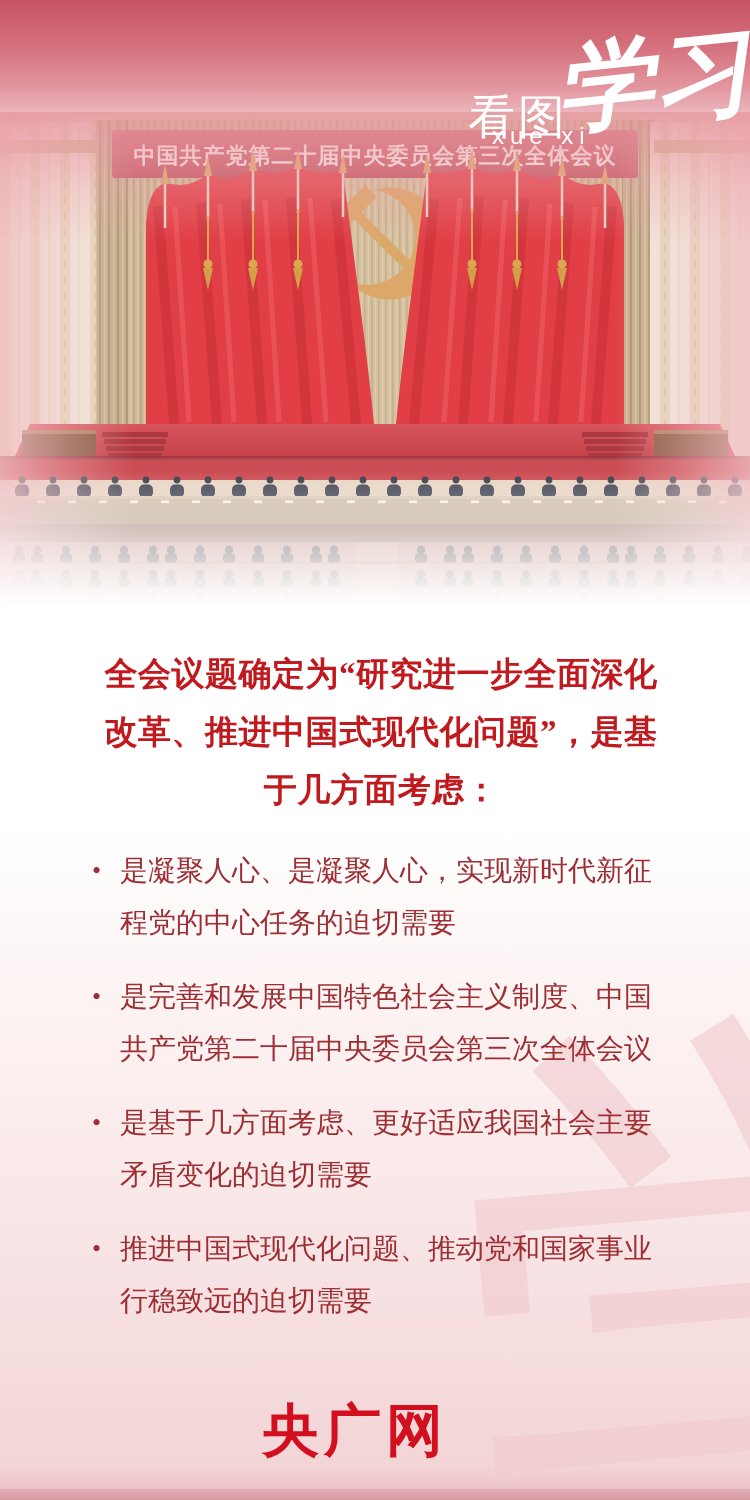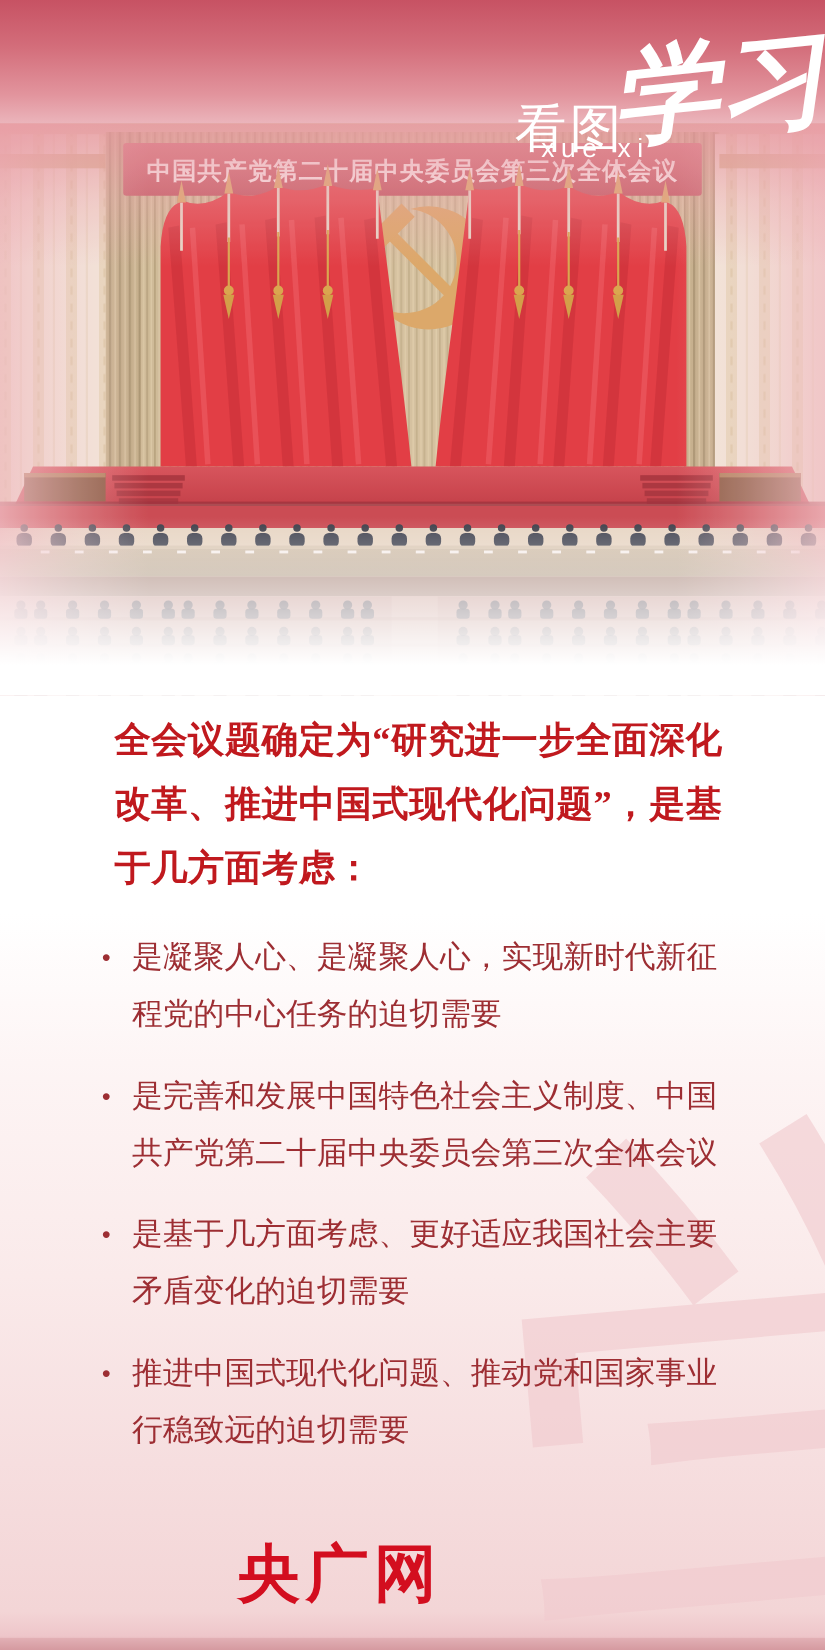--- a/index.html
+++ b/index.html
@@ -32,32 +32,32 @@
     background:linear-gradient(180deg,rgba(230,143,153,.78),rgba(233,160,168,.35) 55%,rgba(233,160,168,0));}
   .tint-left{position:absolute;left:0;top:0;bottom:0;width:135px;
     background:linear-gradient(90deg,rgba(241,190,196,.8),rgba(243,204,208,.3) 55%,rgba(243,204,208,0));}
   .tint-right{position:absolute;right:0;top:0;bottom:0;width:135px;
     background:linear-gradient(270deg,rgba(241,190,196,.8),rgba(243,204,208,.3) 55%,rgba(243,204,208,0));}
   .tint-global{position:absolute;inset:0;background:rgba(238,190,196,.13);}
   .fade-bottom{position:absolute;left:0;right:0;top:358px;height:162px;
     background:linear-gradient(180deg,rgba(255,255,255,0),rgba(255,255,255,.55) 45%,#ffffff 83%);}
   
   .heading{
-    position:absolute;left:104px;top:645px;width:578px;z-index:3;
+    position:absolute;left:92px;top:645px;width:578px;z-index:3;
     font-family:"Liberation Serif","DejaVu Serif",serif;
-    font-size:33px;font-weight:700;line-height:58px;letter-spacing:.5px;color:#c0191e;
+    font-size:33px;font-weight:700;line-height:58px;letter-spacing:.5px;color:#c0191e;text-align:center;
   }
   .bullets{position:absolute;left:92px;top:845px;width:580px;z-index:3;}
   .bullet{display:flex;margin-bottom:22px;color:#9d2e33;
     font-family:"Liberation Serif","DejaVu Serif",serif;font-size:28px;line-height:52px;}
   .bullet .dot{flex:none;width:28px;font-size:26px;}
   .bullet .btext{width:546px;}
   
   .publisher{position:absolute;left:0;top:1393px;width:618px;text-align:center;z-index:5;
-    font-size:57px;font-weight:900;letter-spacing:5px;color:#d30e1f;}
+    font-size:57px;font-weight:900;letter-spacing:5px;color:#d30e1f;padding-left:46px;}
   .bottom-strip{position:absolute;left:0;bottom:0;width:750px;height:11px;z-index:6;
     background:linear-gradient(180deg,#e2b0b5,#d59aa0);}
 </style>
 </head>
 <body>
 
 <div class="poster">
 
   <div class="watermark">学</div>
 

